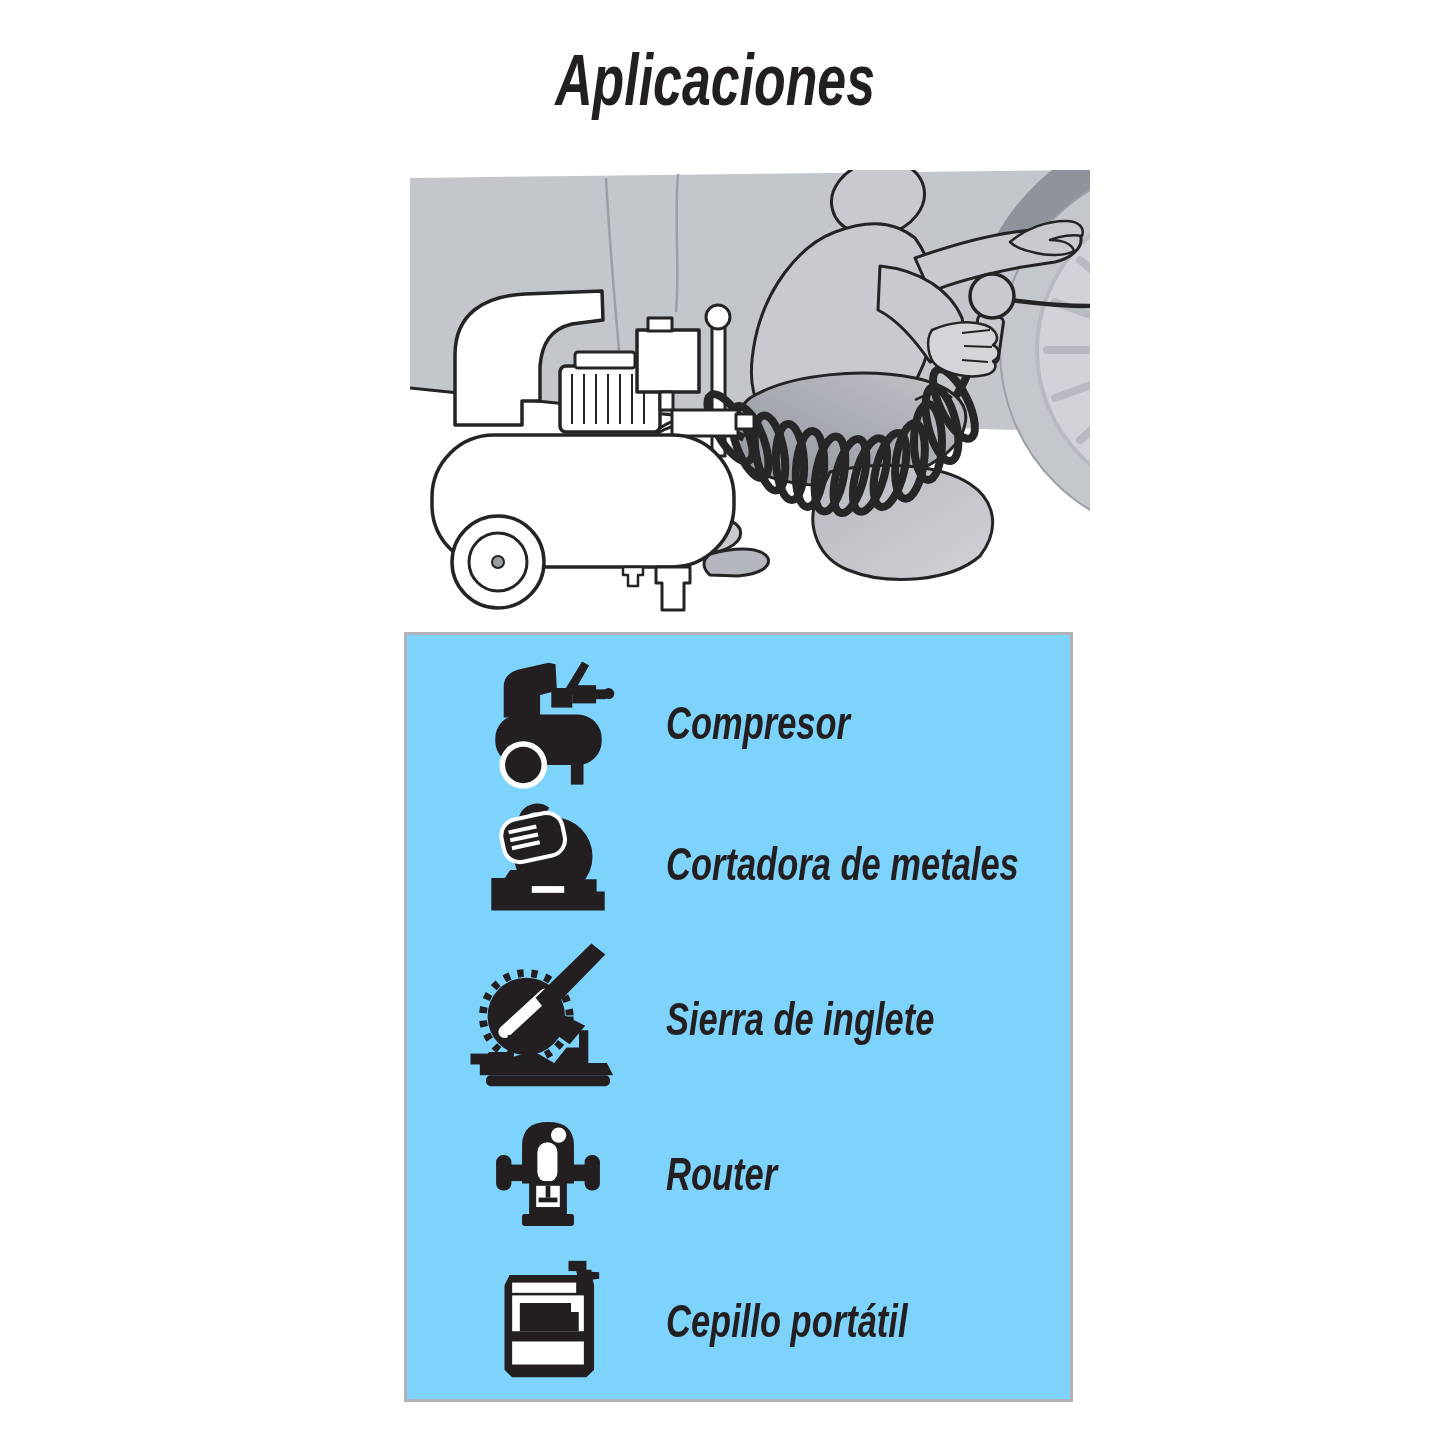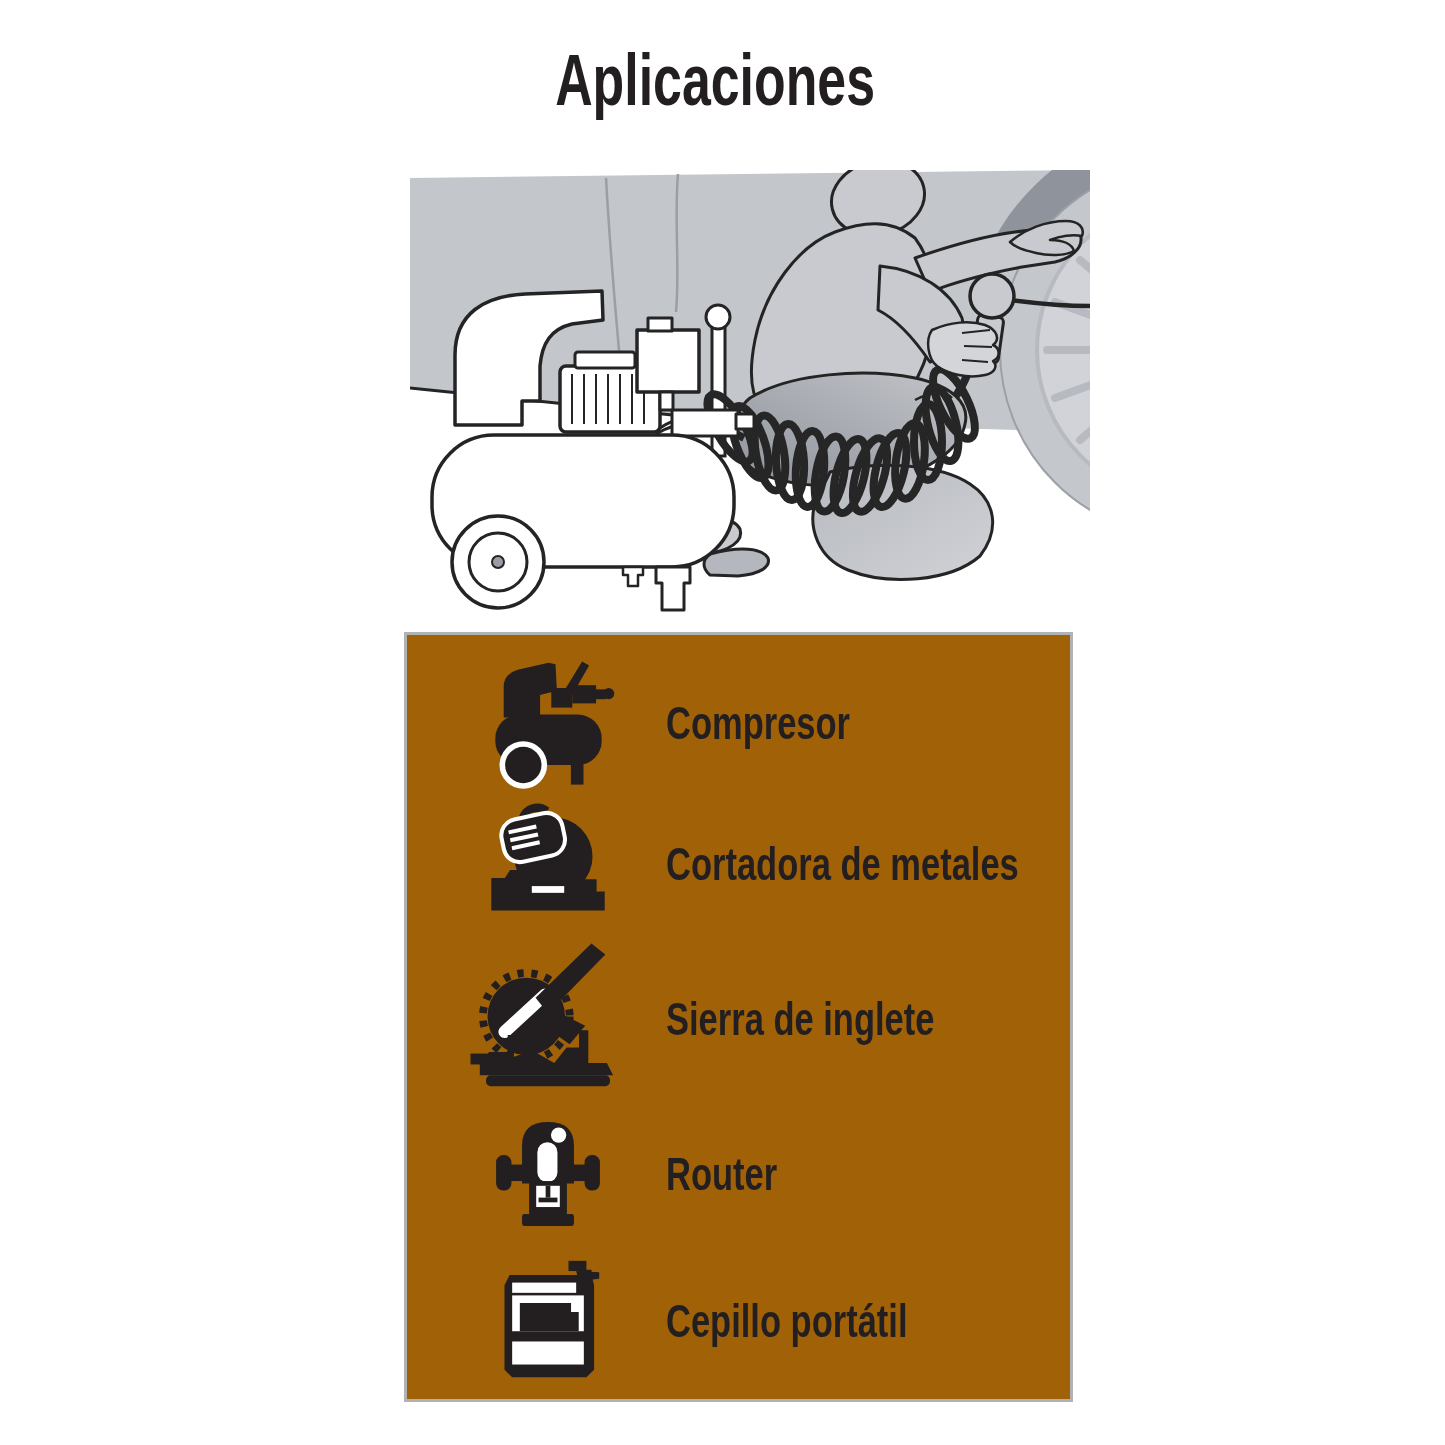--- a/index.html
+++ b/index.html
@@ -1,31 +1,31 @@
 <!DOCTYPE html>
 <html><head>
 <meta charset="utf-8">
 <style>
   html,body{margin:0;padding:0;background:#ffffff;}
   .canvas{
     position:relative;width:1159px;height:1445px;background:#ffffff;overflow:hidden;
-    font-family:"Liberation Sans", sans-serif;color:#231f20;
+    font-family:"Liberation Sans", sans-serif;color:#231f20;font-style:italic;
   }
   
   .title{
     position:absolute;top:44px;left:0;width:1430px;text-align:center;
     font-size:72px;font-weight:bold;line-height:1.0;color:#231f20;
   }
   .title .squeezeT{display:inline-block;transform:scaleX(0.72);transform-origin:center top;white-space:nowrap;}
   
   .scene{position:absolute;left:410px;top:170px;width:680px;height:452px;}
   
   .app-box{
     position:absolute;left:404px;top:632px;width:669px;height:770px;
-    border:3px solid #b0b2b6;box-sizing:border-box;background:#a16207;
+    border:3px solid #b0b2b6;box-sizing:border-box;background:#7dd3fc;
   }
   .app-row{position:absolute;left:0;right:0;}
   .row-1{top:15px;height:145px;}
   .row-2{top:158px;height:142px;text-align:right;}
   .row-3{top:298px;height:172px;}
   .row-4{top:478px;height:122px;}
   .row-5{top:616px;height:140px;text-align:right;}
   .app-icon{
     position:absolute;left:0;top:0;bottom:0;width:282px;
     display:flex;align-items:center;justify-content:center;

